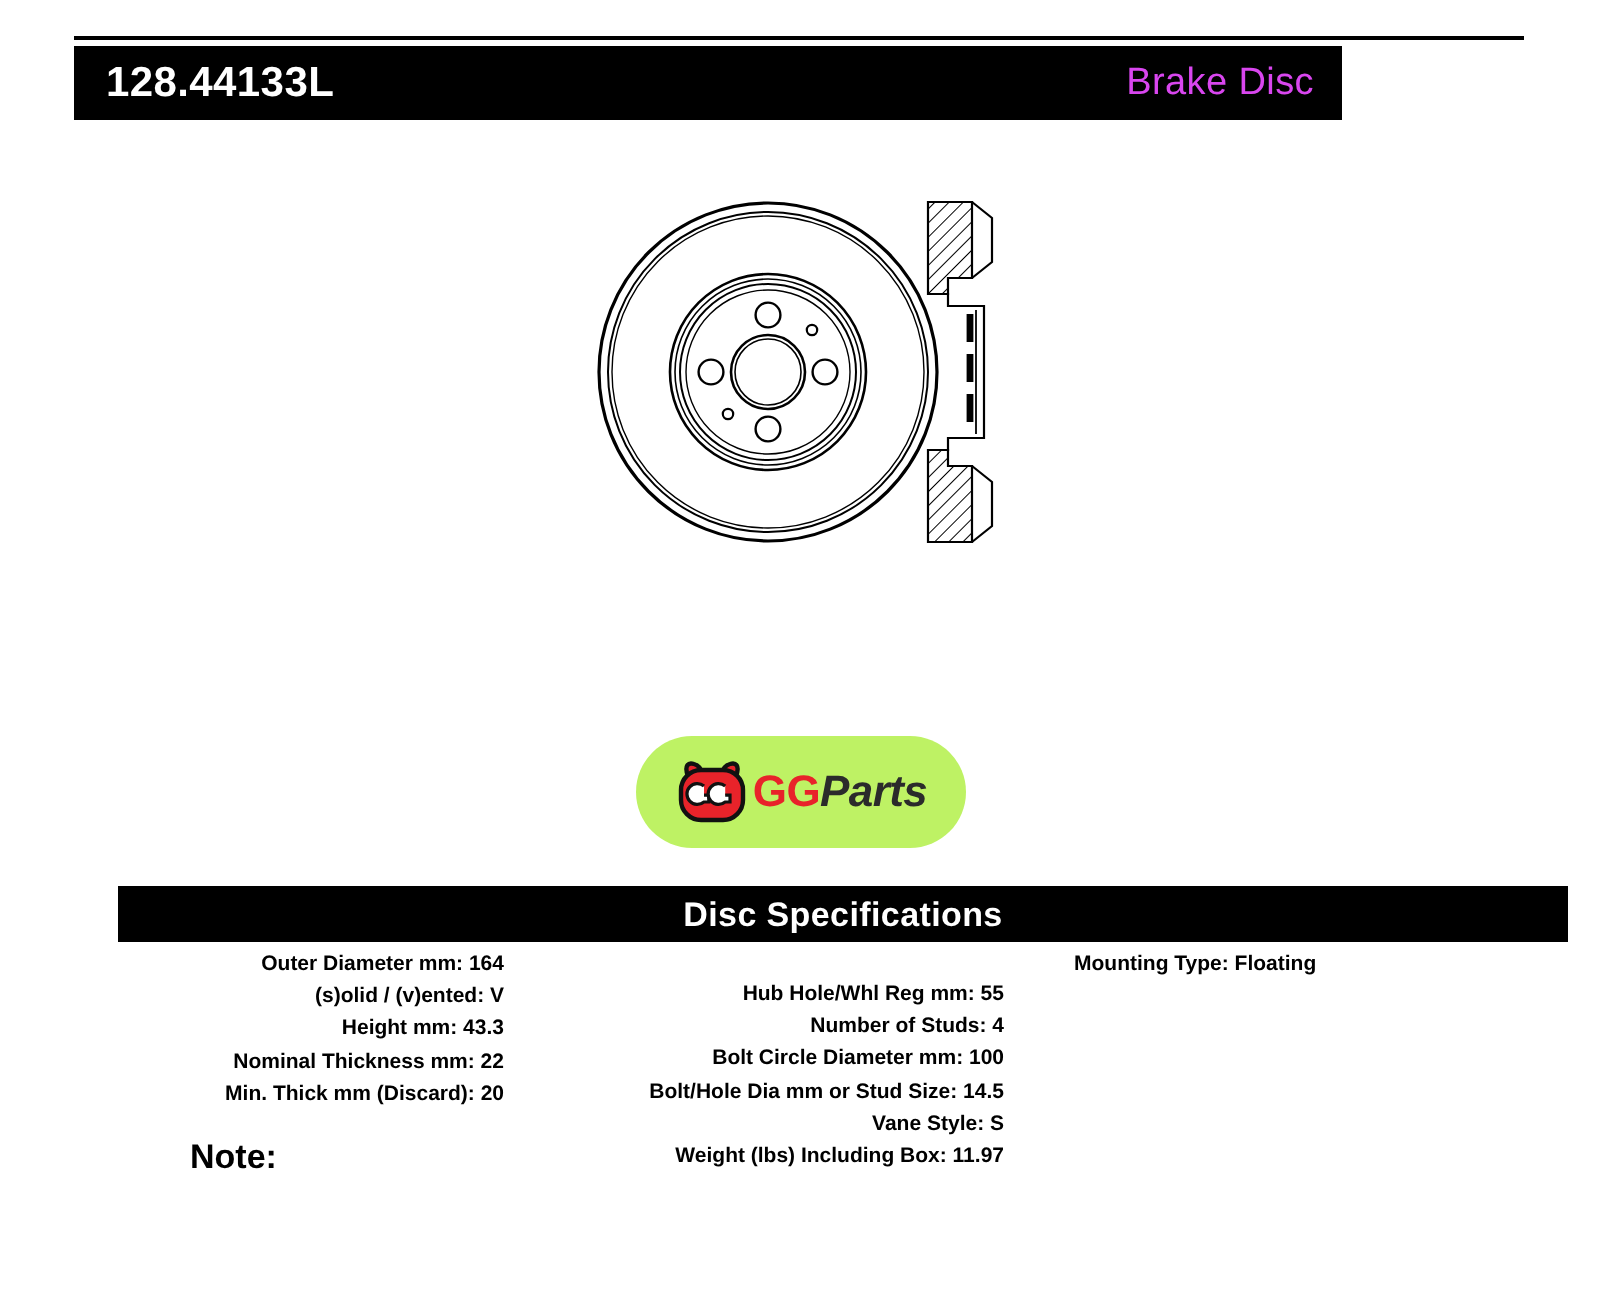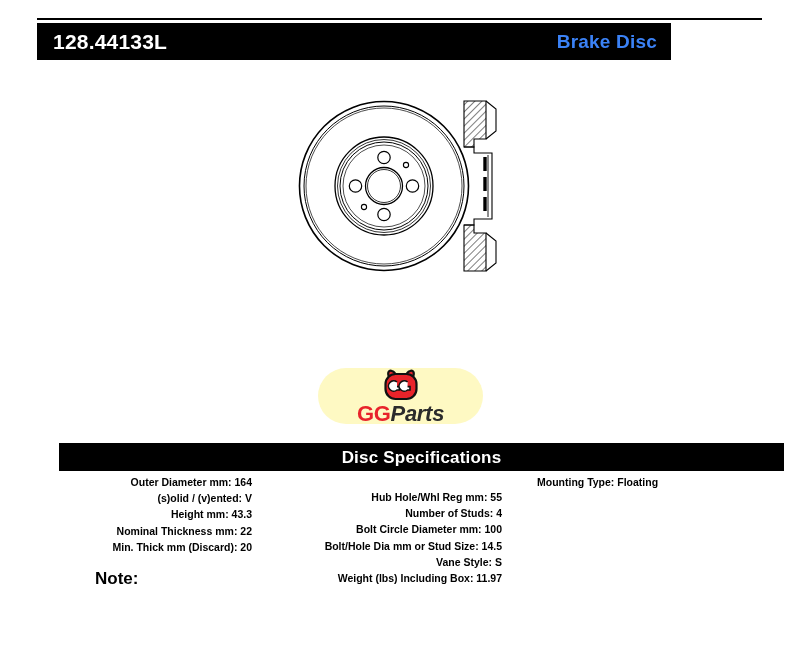--- a/index.html
+++ b/index.html
@@ -41,23 +41,23 @@
     padding: 0 14px 0 16px;
   }
   .header-bar .part-number {
     color: #ffffff;
     font-size: 21px;
     font-weight: bold;
     letter-spacing: 0.2px;
     line-height: 1;
   }
   .header-bar .doc-title {
-    color: #3b82f6;
+    color: #d946ef;
     font-size: 19px;
-    font-weight: bold;
+    font-weight: normal;
     letter-spacing: 0.2px;
     line-height: 1;
   }
 
   
   .drawing-area {
     position: absolute;
     left: 0;
     top: 70px;
     width: 800px;
@@ -78,27 +78,26 @@
     height: 182px;
   }
 
   
   .watermark {
     position: absolute;
     left: 318px;
     top: 298px;
     width: 165px;
     height: 56px;
-    background: #fef9c3;
+    background: #bef264;
     border-radius: 28px;
     display: flex;
     align-items: center;
     justify-content: center;
     gap: 1px;
-    flex-direction: column;
   }
   .watermark .mascot {
     width: 38px;
     height: 34px;
     flex: none;
   }
   .watermark .brand {
     font-size: 22px;
     font-weight: bold;
     line-height: 1;

